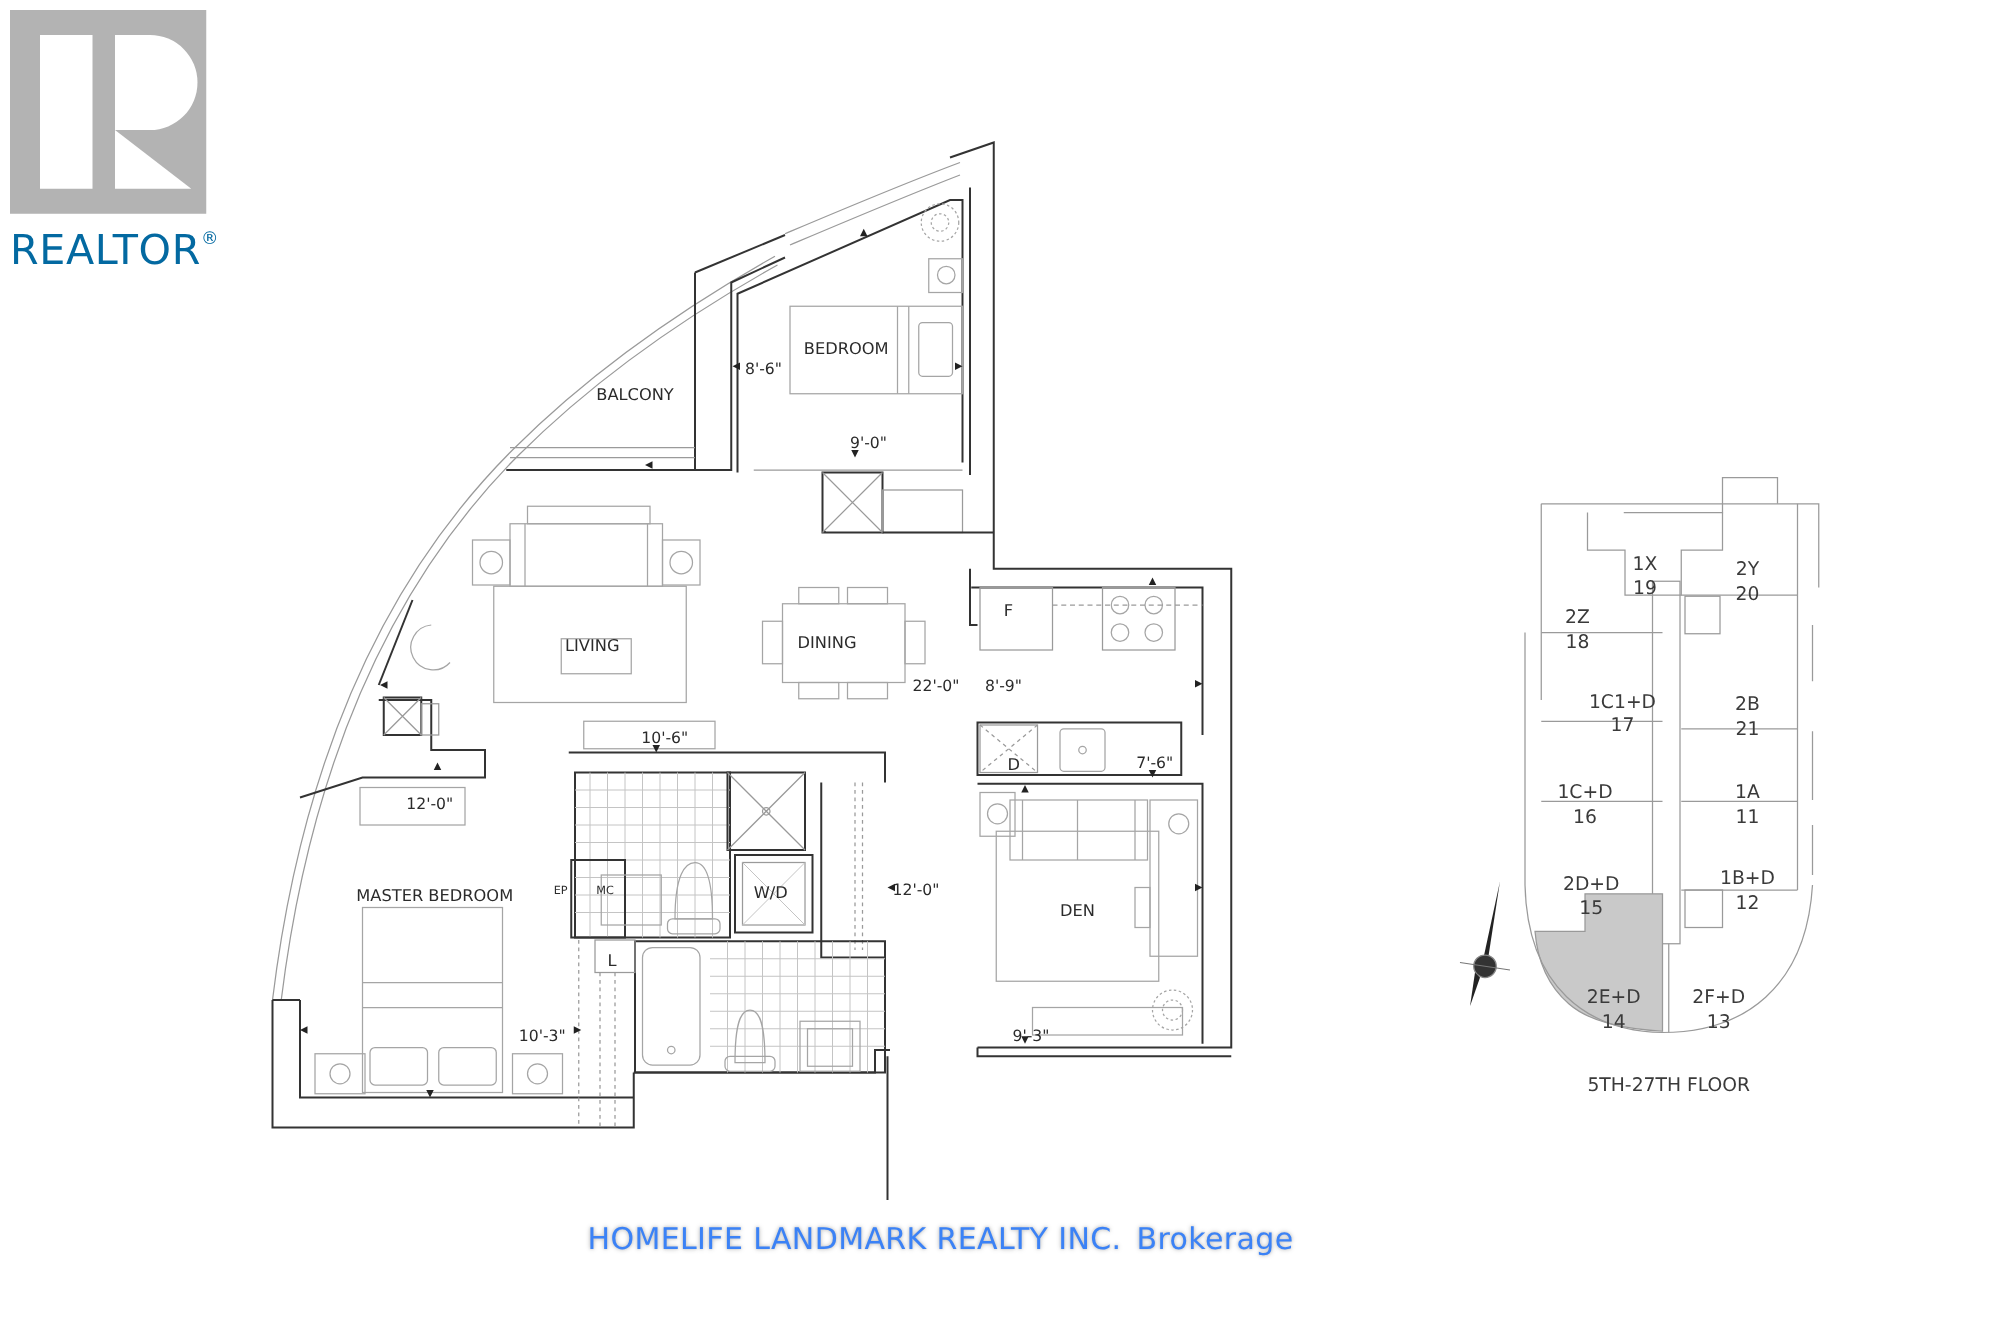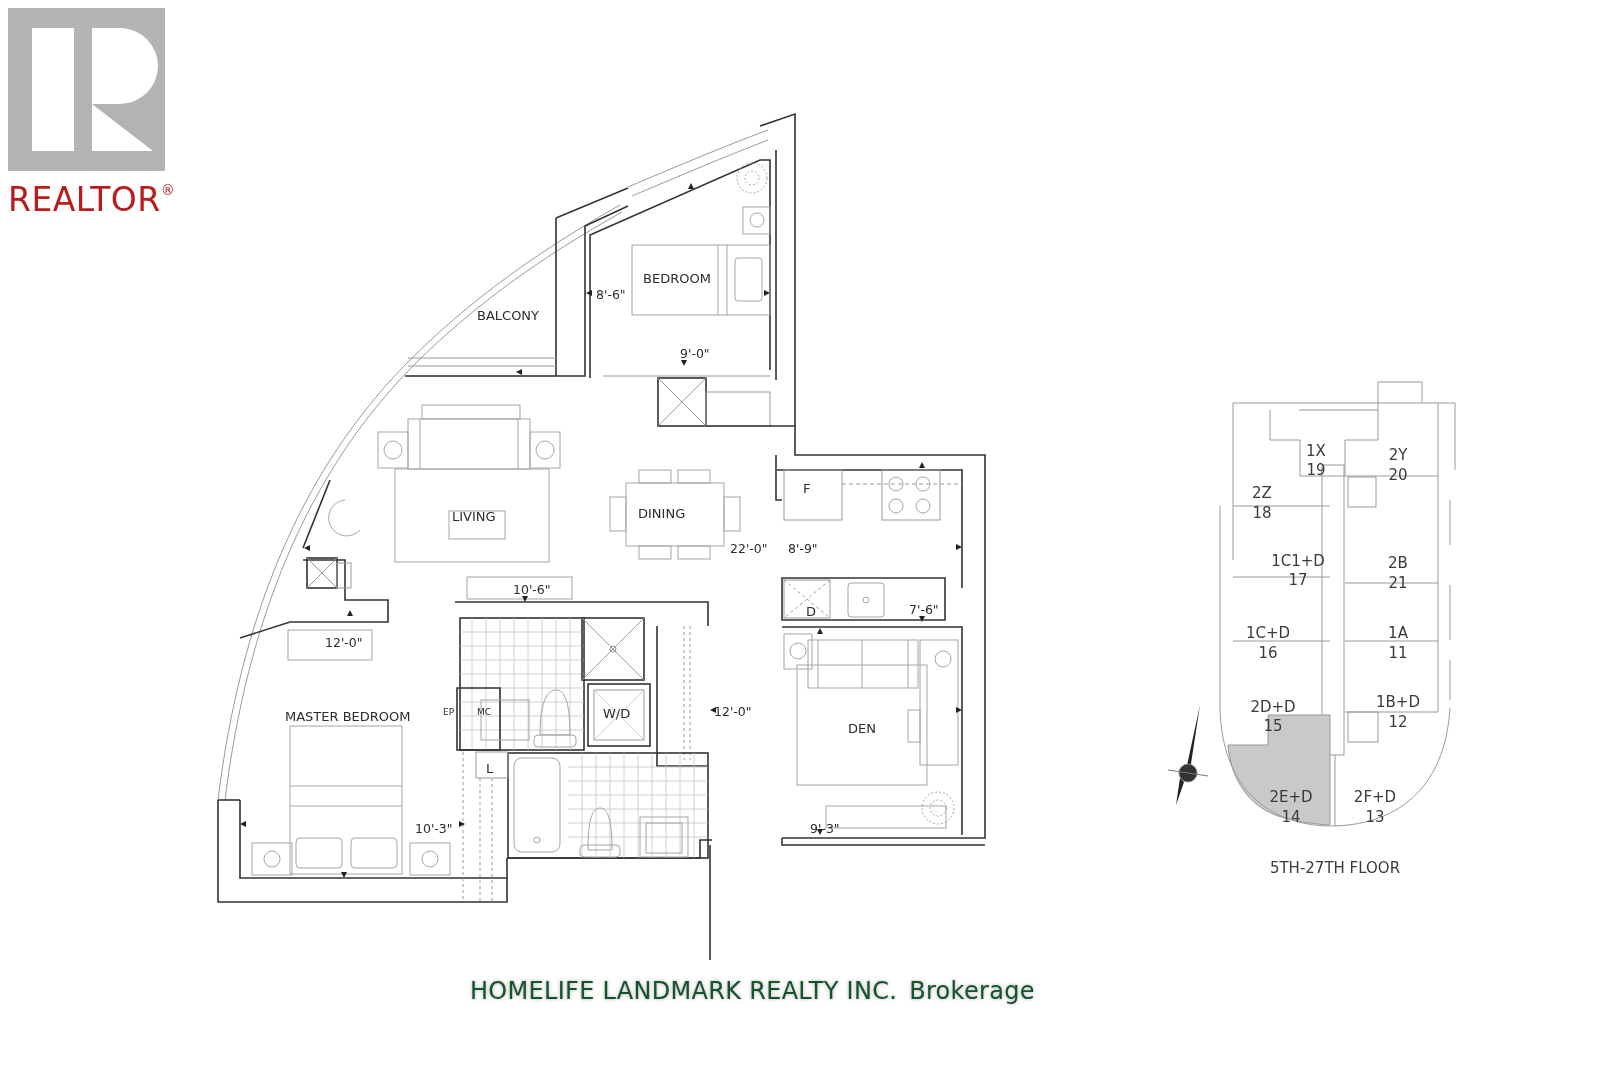--- a/index.html
+++ b/index.html
@@ -1,33 +1,33 @@
 <!DOCTYPE html>
 <html><head>
 <meta charset="utf-8">
 <style>
   html, body { margin: 0; padding: 0; background: #ffffff; }
   body { width: 1600px; height: 1067px; position: relative; overflow: hidden; font-family: "Liberation Sans", sans-serif; }
   .logo { position: absolute; left: 8px; top: 8px; width: 182px; }
   .logo-box { position: absolute; left: 0; top: 0; width: 157px; height: 163px; background: #b3b3b3; }
-  .logo-text { position: absolute; left: 0; top: 172px; font-size: 33px; color: #b91c1c; letter-spacing: 0.5px; font-family: "DejaVu Sans", sans-serif; white-space: nowrap; }
+  .logo-text { position: absolute; left: 0; top: 172px; font-size: 33px; color: #0369a1; letter-spacing: 0.5px; font-family: "DejaVu Sans", sans-serif; white-space: nowrap; }
   .logo-text sup { font-size: 14px; vertical-align: 16px; }
   svg.plan { position: absolute; left: 0; top: 0; }
   .lbl { font-family: "DejaVu Sans", sans-serif; fill: #2b2b2b; }
   .room { font-size: 13px; }
   .dim { font-size: 12.5px; }
   .small { font-size: 9px; }
   .key { font-size: 15px; fill: #3a3a3a; }
   .floor { font-size: 15px; fill: #3a3a3a; }
   .wall { fill: none; stroke: #333; stroke-width: 1.6; }
   .thin { fill: none; stroke: #9a9a9a; stroke-width: 1; }
   .furn { fill: none; stroke: #a5a5a5; stroke-width: 1; }
   .tile { fill: none; stroke: #c4c4c4; stroke-width: 0.8; }
   .arrow { fill: #222; }
-  .watermark { position: absolute; left: 470px; top: 977px; font-size: 24px; color: #14532d; font-family: "DejaVu Sans", sans-serif;
+  .watermark { position: absolute; left: 470px; top: 977px; font-size: 24px; color: #3b82f6; font-family: "DejaVu Sans", sans-serif;
     text-shadow: 0 0 4px #bdbdbd, 0 0 2px #cfcfcf; letter-spacing: 0.3px; white-space: nowrap; }
   .watermark .sep { margin: 0 6px; }
 </style>
 </head>
 <body>
 
 <div class="logo">
   <div class="logo-box">
     <svg width="157" height="163" viewBox="0 0 157 163">
       <rect x="24" y="20" width="42" height="123" fill="#fff"></rect>

